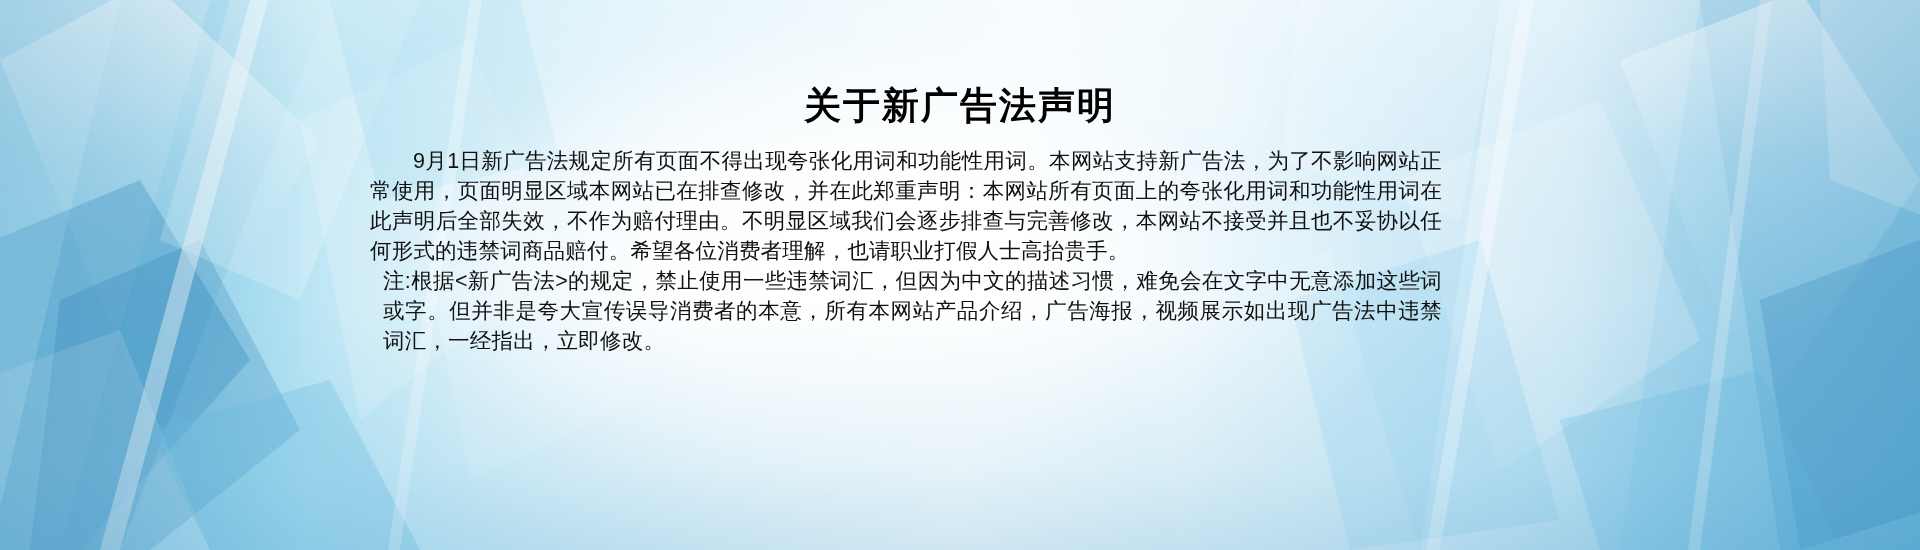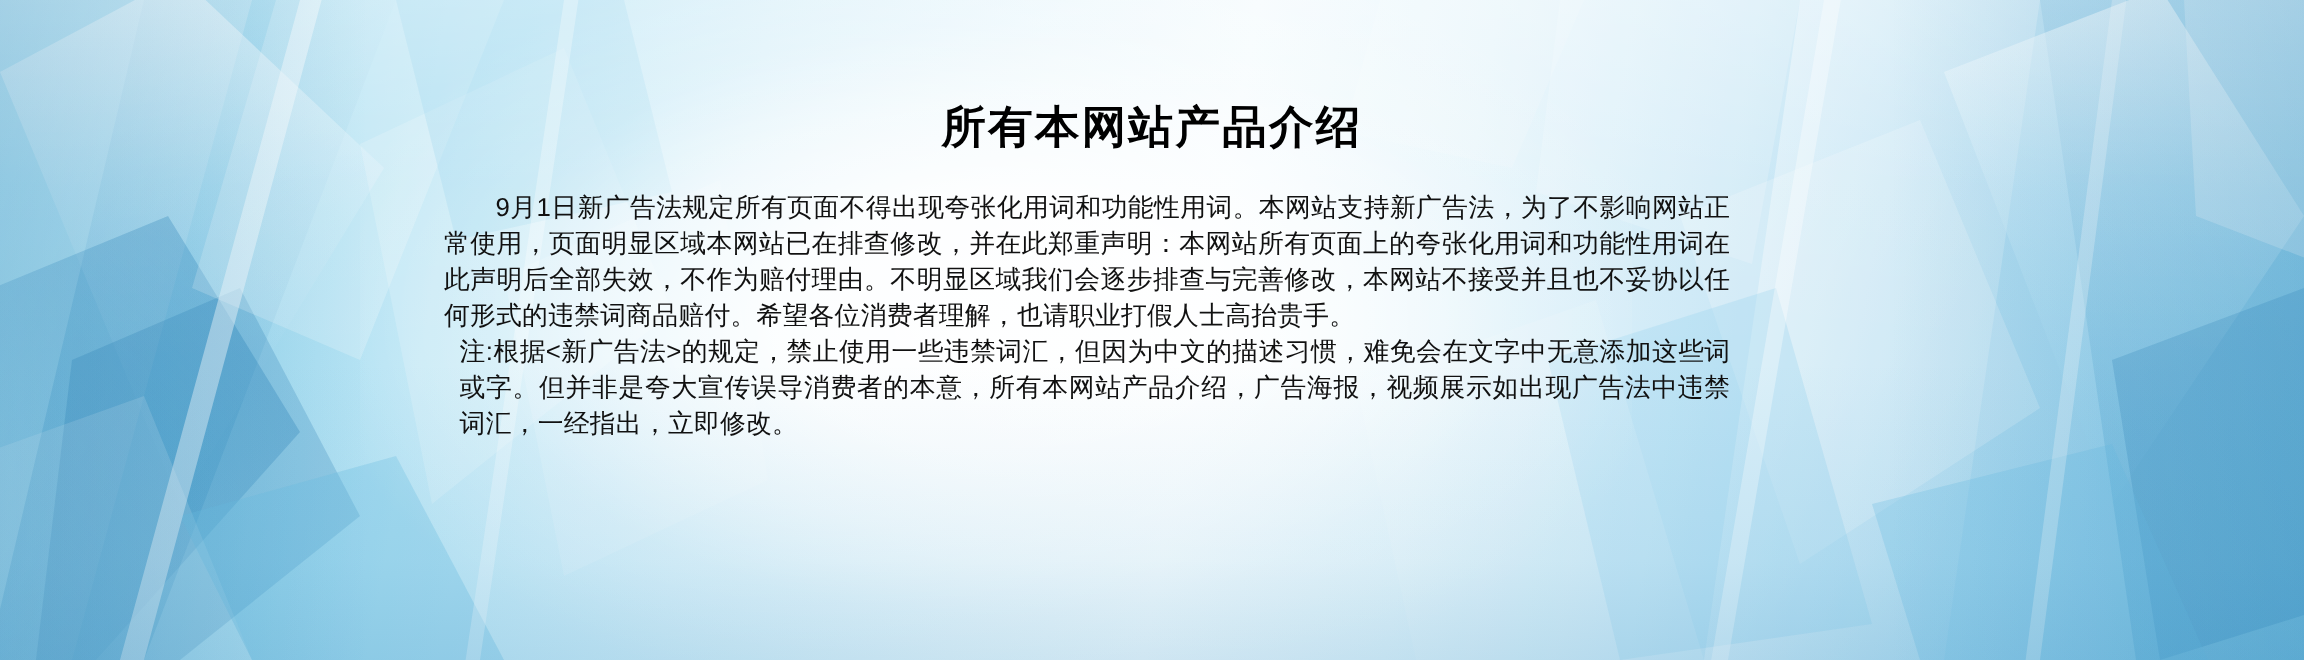--- a/index.html
+++ b/index.html
@@ -98,21 +98,21 @@
     font-size: 37px;
     font-weight: bold;
     letter-spacing: 2px;
     color: #000000;
     line-height: 1.2;
   }
 
   .body-wrap {
     position: absolute;
     left: 370px;
-    top: 158px;
+    top: 146px;
     width: 1072px;
   }
 
   .para {
     font-size: 21.5px;
     line-height: 30px;
     color: #111111;
     text-align: justify;
     text-justify: inter-ideograph;
     margin: 0;
@@ -184,21 +184,21 @@
     <polygon points="1520,0 1534,0 1440,550 1426,550" fill="#ffffff" opacity="0.35"></polygon>
     <polygon points="1760,0 1772,0 1700,550 1688,550" fill="#ffffff" opacity="0.30"></polygon>
   </svg>
 
   <div class="center-glow"></div>
   <div class="bg-vert"></div>
   <div class="vignette"></div>
 
   <div class="content">
 
-    <div class="title">所有本网站产品介绍</div>
+    <div class="title">关于新广告法声明</div>
 
     <div class="body-wrap">
       <p class="para first">9月1日新广告法规定所有页面不得出现夸张化用词和功能性用词。本网站支持新广告法，为了不影响网站正常使用，页面明显区域本网站已在排查修改，并在此郑重声明：本网站所有页面上的夸张化用词和功能性用词在此声明后全部失效，不作为赔付理由。不明显区域我们会逐步排查与完善修改，本网站不接受并且也不妥协以任何形式的违禁词商品赔付。希望各位消费者理解，也请职业打假人士高抬贵手。</p>
       <p class="para second">注:根据&lt;新广告法&gt;的规定，禁止使用一些违禁词汇，但因为中文的描述习惯，难免会在文字中无意添加这些词或字。但并非是夸大宣传误导消费者的本意，所有本网站产品介绍，广告海报，视频展示如出现广告法中违禁词汇，一经指出，立即修改。</p>
     </div>
 
   </div>
 </div>
 
 </body></html>

